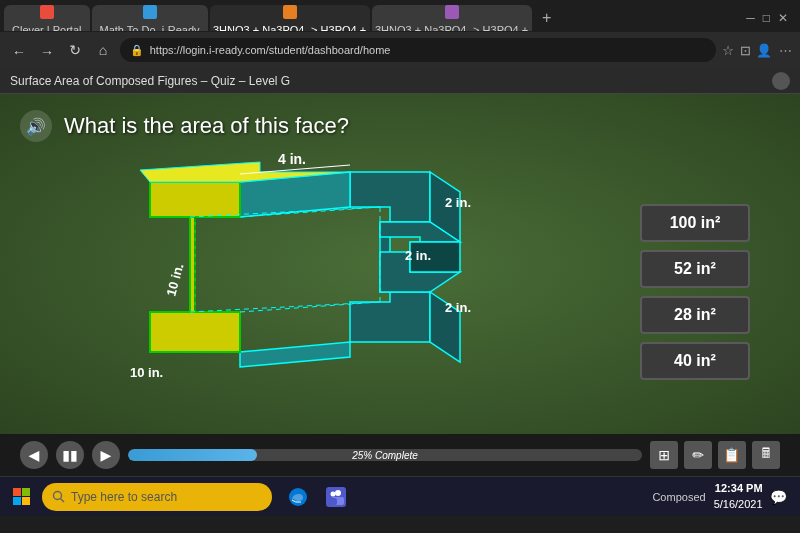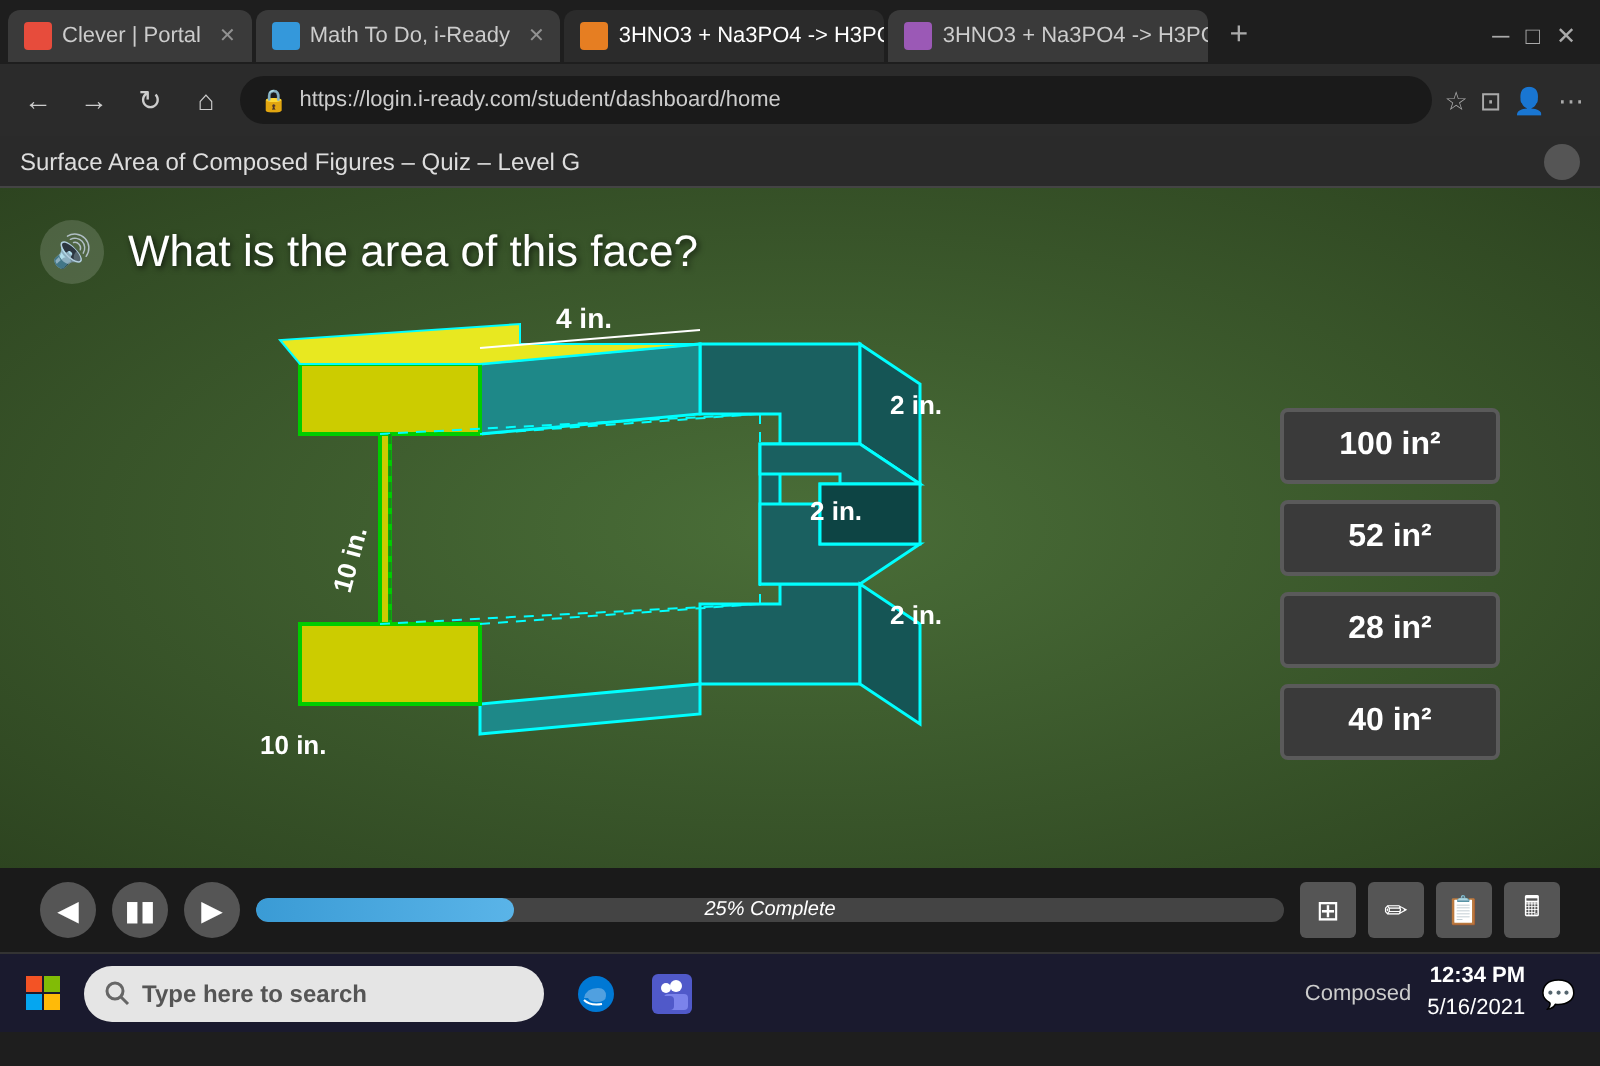--- a/index.html
+++ b/index.html
@@ -25,20 +25,21 @@
       border-radius: 6px 6px 0 0;
       font-size: 11px;
       color: #ccc;
       background: #3a3a3a;
       max-width: 160px;
       white-space: nowrap;
       overflow: hidden;
       text-overflow: ellipsis;
       gap: 5px;
       cursor: pointer;
+      flex-direction: column;
     }
     .tab.active {
       background: #2b2b2b;
       color: #fff;
     }
     .tab-favicon { width: 14px; height: 14px; border-radius: 2px; flex-shrink: 0; }
     .tab-close { margin-left: 4px; opacity: 0.6; font-size: 10px; }
     .tab-add { width: 26px; height: 26px; display: flex; align-items: center; justify-content: center; color: #aaa; font-size: 16px; cursor: pointer; }
 
     
@@ -227,30 +228,29 @@
       border-top: 1px solid #333;
     }
     .taskbar-start {
       width: 32px; height: 32px;
       display: flex; align-items: center; justify-content: center;
       cursor: pointer;
     }
     .taskbar-search {
       flex: 0 0 230px;
       height: 28px;
-      background: #e5e5e5;
+      background: #eab308;
       border-radius: 14px;
       display: flex;
       align-items: center;
       padding: 0 10px;
       gap: 6px;
       font-size: 12px;
       color: #666;
       cursor: text;
-      font-weight: bold;
     }
     .taskbar-icons {
       display: flex; gap: 6px; margin-left: 6px;
     }
     .taskbar-app {
       width: 32px; height: 32px;
       display: flex; align-items: center; justify-content: center;
       cursor: pointer;
       border-radius: 3px;
     }

